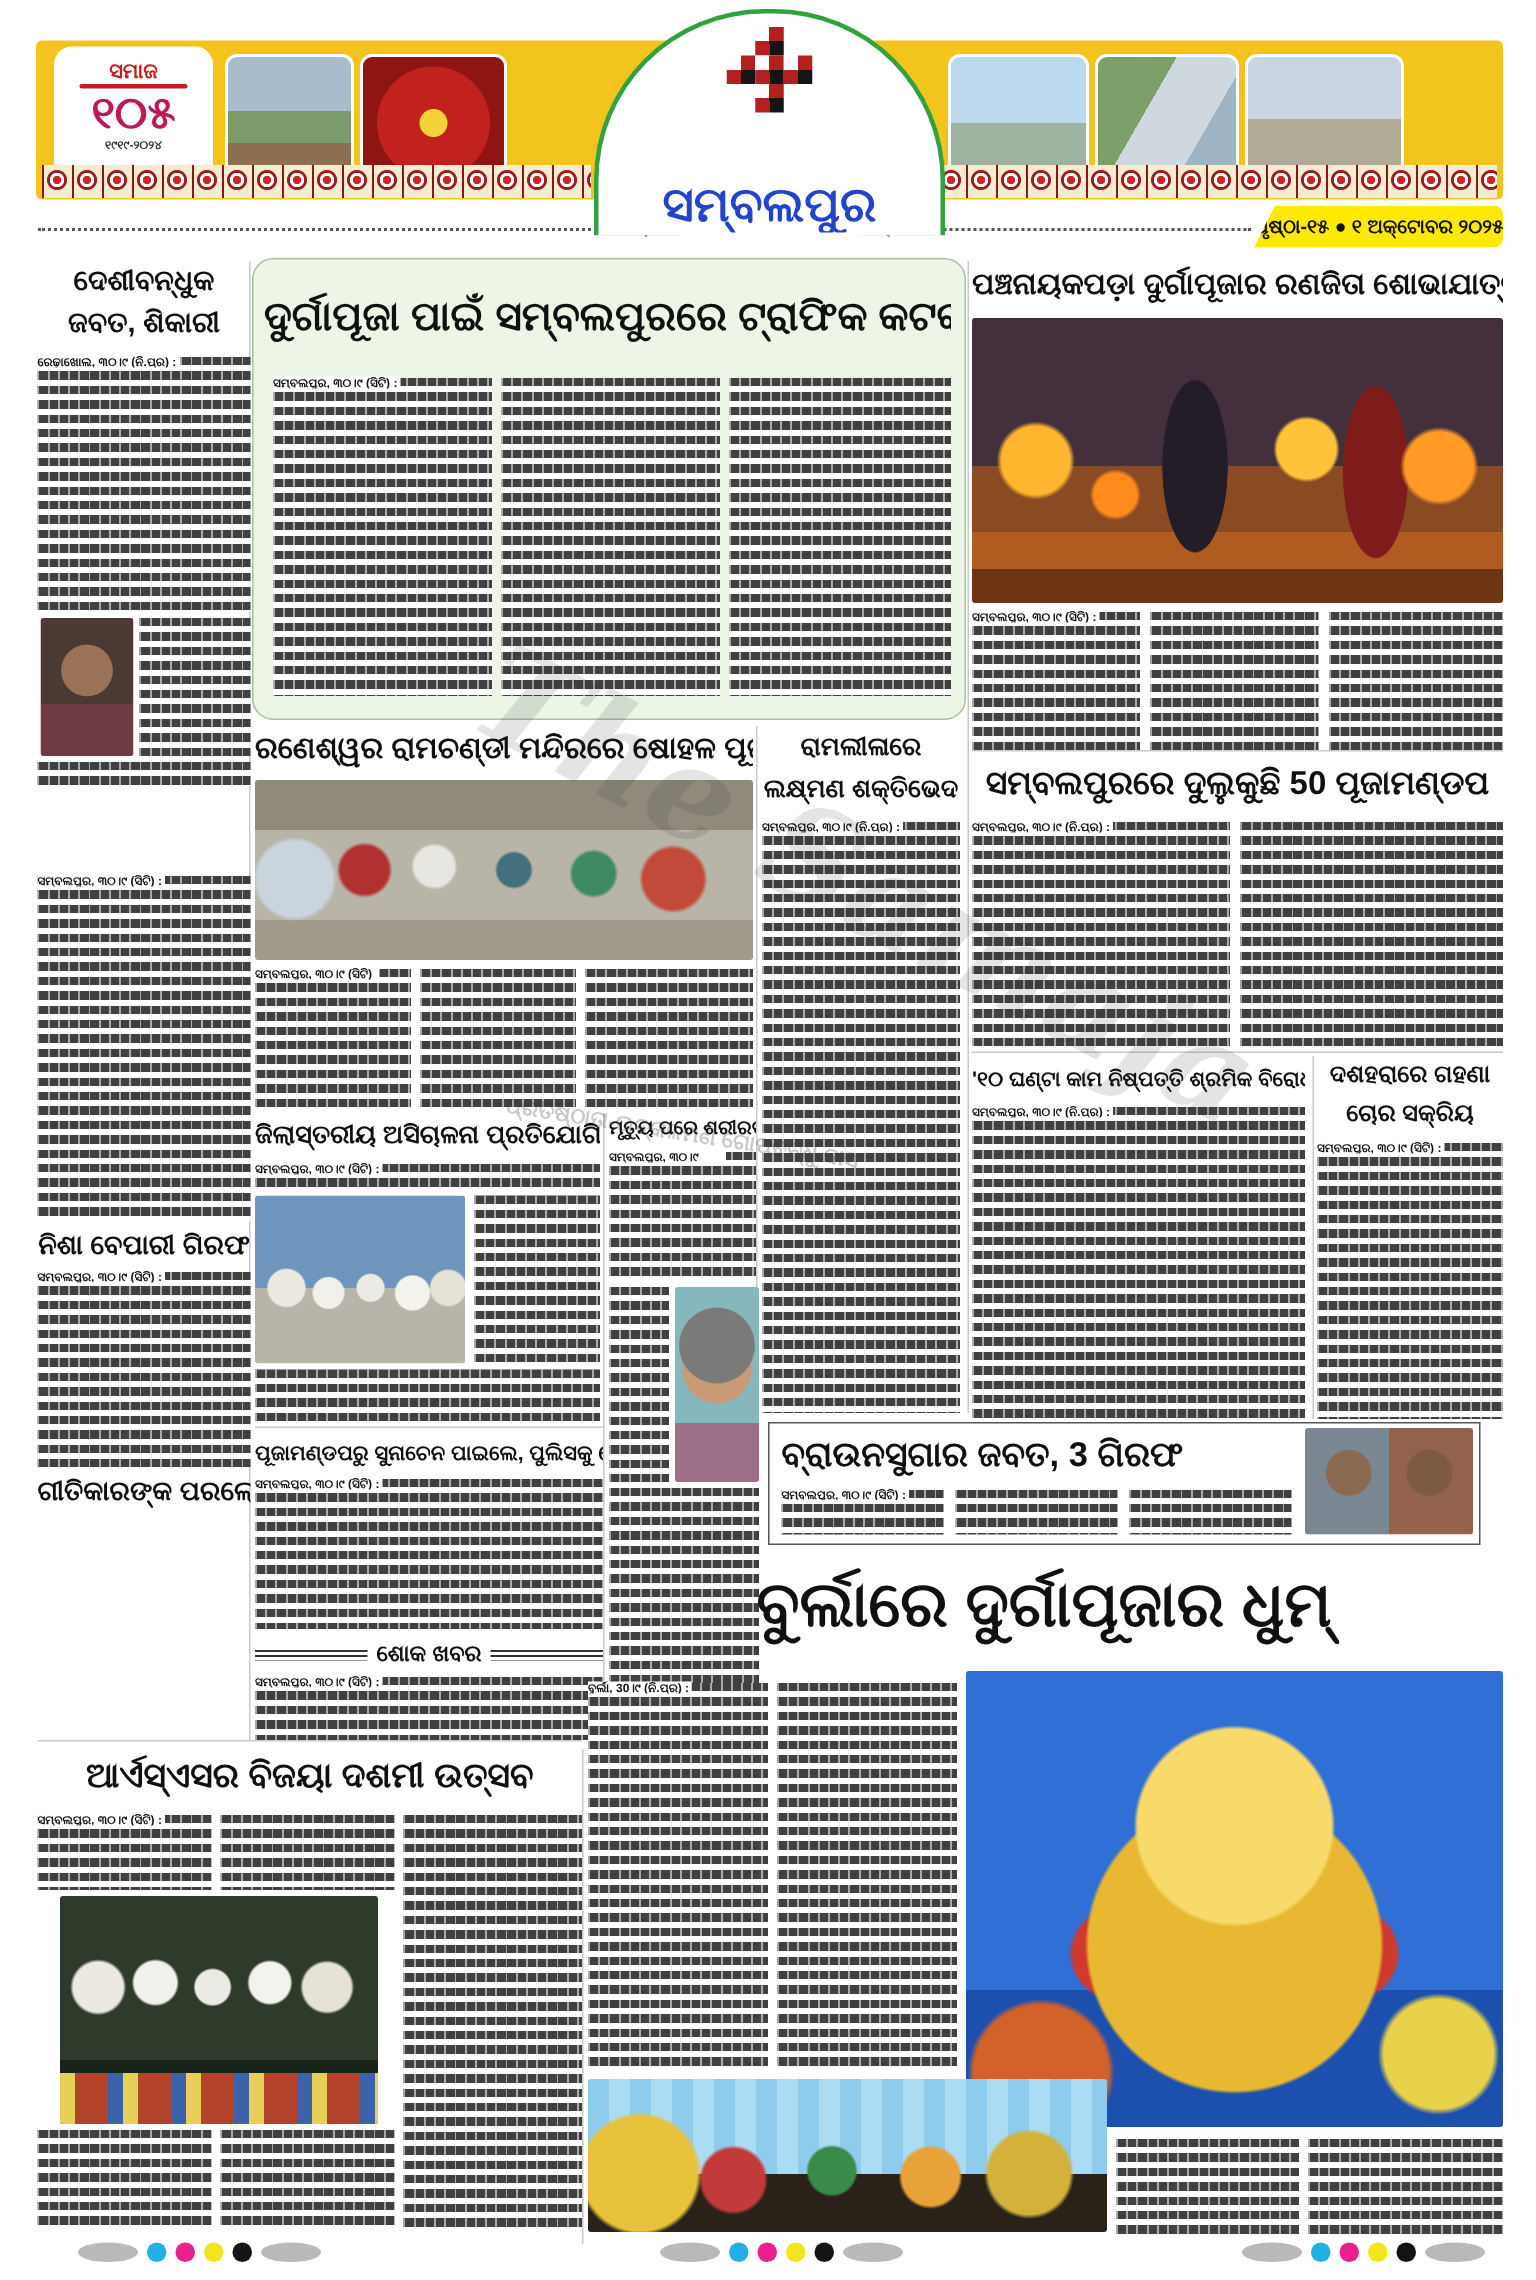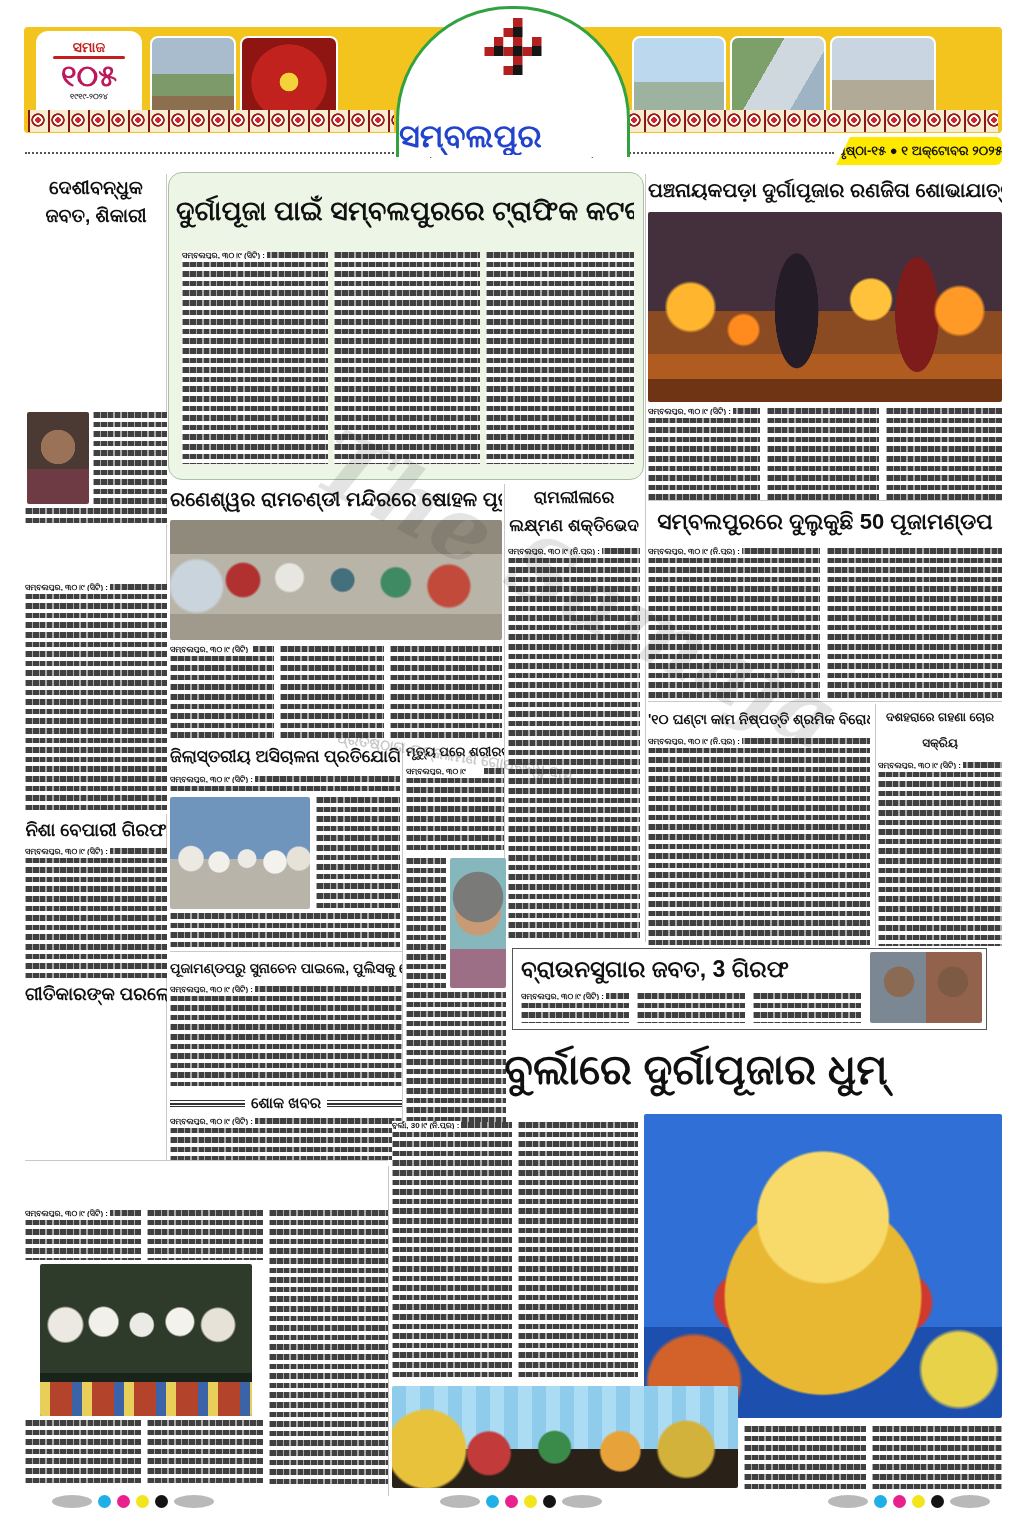--- a/index.html
+++ b/index.html
@@ -27,21 +27,21 @@
          text-align:center;overflow:hidden;box-shadow:0 0 0 2px #fff;}
   .mlogo .b1{font:700 14px/16px "Liberation Sans",sans-serif;color:#c41d1d;margin-top:6px;}
   .mlogo .b2{font:800 30px/32px "Liberation Sans",sans-serif;color:#be185d;}
   .mlogo .b3{font:700 8px/10px "Liberation Sans",sans-serif;color:#333;}
   .mph{position:absolute;top:36px;height:80px;border:2px solid #fff;border-radius:8px;}
   .arch{position:absolute;left:396px;top:6px;width:228px;height:148px;background:#fff;
         border:3px solid #31a23f;border-bottom:none;border-radius:114px 114px 0 0;z-index:3;}
   .plus{position:absolute;left:50%;top:9px;transform:translateX(-50%);width:57px;height:57px;}
   .chk{position:absolute;width:19px;height:19px;
        background:conic-gradient(#b32020 0 25%, #151515 0 50%, #b32020 0 75%, #fdfdfd 0);}
-  .ed-title{position:absolute;left:0;right:0;bottom:2px;text-align:left;white-space:nowrap;overflow:hidden;
+  .ed-title{position:absolute;left:0;right:0;bottom:2px;text-align:center;white-space:nowrap;overflow:hidden;
         font:800 32px/38px "Liberation Sans",sans-serif;color:#2244cc;
         text-shadow:0 0 2px #fff,0 0 3px #fff;}
   .orn{position:absolute;height:22px;top:110px;background-color:#f6ecd0;
        background-image:
          radial-gradient(circle at 10px 10px, #cf2727 0 2.6px, #ffffff 3px 4.6px, #9c1f1f 5px 6.4px, rgba(0,0,0,0) 7px),
          repeating-linear-gradient(90deg, #8c1616 0 1.6px, rgba(0,0,0,0) 1.6px 20px);
        background-size:20px 22px;}
   .dotline{position:absolute;height:0;border-top:2px dotted #555;}
   .arr-r{position:absolute;width:0;height:0;border-top:5px solid transparent;border-bottom:5px solid transparent;border-left:10px solid #333;}
   .arr-l{position:absolute;width:0;height:0;border-top:5px solid transparent;border-bottom:5px solid transparent;border-right:10px solid #333;}
@@ -114,20 +114,23 @@
   <div class="vr" style="left:504px;top:484px;height:458px;"></div>
   <div class="vr" style="left:402px;top:742px;height:418px;"></div>
   <div class="vr" style="left:875px;top:704px;height:242px;"></div>
   <div class="vr" style="left:388px;top:1166px;height:330px;"></div>
   <div class="hrz" style="left:648px;top:500px;width:354px;"></div>
   <div class="hrz" style="left:648px;top:701px;width:354px;"></div>
   <div class="hrz" style="left:170px;top:951px;width:232px;"></div>
   <div class="hrz" style="left:25px;top:1160px;width:363px;"></div>
 
   <div class="h" style="left:25px;top:174px;width:142px;height:58px;font-size:19px;line-height:28px;">ଦେଶୀବନ୍ଧୁକ ଜବତ, ଶିକାରୀ ଗିରଫ</div>
+  <div class="tx" style="left:25px;top:238px;width:142px;height:170px;">
+    <span class="dl">ରେଢ଼ାଖୋଲ, ୩୦।୯ (ନି.ପ୍ର) :</span>
+  </div>
   <div class="ph" style="left:27px;top:412px;width:62px;height:92px;background:radial-gradient(circle at 50% 38%, #9a7258 0 26%, rgba(0,0,0,0) 27%),linear-gradient(180deg,#4b3a33 0 62%,#6e3b44 62%);"></div>
   <div class="tx" style="left:93px;top:412px;width:74px;height:92px;"></div>
   <div class="tx" style="left:25px;top:508px;width:142px;height:16px;"></div>
 
   <div class="tx" style="left:25px;top:584px;width:142px;height:230px;">
     <span class="dl">ସମ୍ବଲପୁର, ୩୦।୯ (ସିଟି) :</span>
   </div>
 
   <div class="h nw" style="left:25px;top:818px;width:142px;height:26px;font-size:18px;line-height:25px;">ନିଶା ବେପାରୀ ଗିରଫ</div>
   <div class="tx" style="left:25px;top:848px;width:142px;height:130px;">
@@ -183,21 +186,21 @@
   <div class="tx" style="left:648px;top:548px;width:172px;height:150px;">
     <span class="dl">ସମ୍ବଲପୁର, ୩୦।୯ (ନି.ପ୍ର) :</span>
   </div>
   <div class="tx" style="left:827px;top:548px;width:175px;height:150px;"></div>
 
   <div class="h nw" style="left:648px;top:706px;width:222px;height:28px;font-size:14px;line-height:26px;">'୧୦ ଘଣ୍ଟା କାମ ନିଷ୍ପତ୍ତି ଶ୍ରମିକ ବିରୋଧୀ'</div>
   <div class="tx" style="left:648px;top:738px;width:222px;height:208px;">
     <span class="dl">ସମ୍ବଲପୁର, ୩୦।୯ (ନି.ପ୍ର) :</span>
   </div>
 
-  <div class="h" style="left:878px;top:704px;width:124px;height:54px;font-size:12px;line-height:26px;">ଦଶହରାରେ ଗହଣା ଚୋର ସକ୍ରିୟ</div>
+  <div class="h" style="left:878px;top:704px;width:124px;height:54px;font-size:16px;line-height:26px;">ଦଶହରାରେ ଗହଣା ଚୋର ସକ୍ରିୟ</div>
   <div class="tx" style="left:878px;top:762px;width:124px;height:184px;">
     <span class="dl">ସମ୍ବଲପୁର, ୩୦।୯ (ସିଟି) :</span>
   </div>
 
   <div class="h nw" style="left:170px;top:744px;width:230px;height:28px;font-size:17px;line-height:26px;">ଜିଲାସ୍ତରୀୟ ଅସିଚାଳନା ପ୍ରତିଯୋଗିତା</div>
   <div class="tx" style="left:170px;top:776px;width:230px;height:18px;">
     <span class="dl">ସମ୍ବଲପୁର, ୩୦।୯ (ସିଟି) :</span>
   </div>
   <div class="ph" style="left:170px;top:797px;width:140px;height:112px;background:
       radial-gradient(circle at 15% 55%, #ece9e2 0 9%, rgba(0,0,0,0) 10%),
@@ -264,20 +267,21 @@
       radial-gradient(circle at 10% 62%, #e8c23a 0 12%, rgba(0,0,0,0) 13%),
       radial-gradient(circle at 28% 66%, #c23a3a 0 8%, rgba(0,0,0,0) 9%),
       radial-gradient(circle at 47% 60%, #3a8a4a 0 8%, rgba(0,0,0,0) 9%),
       radial-gradient(circle at 66% 64%, #e8a23a 0 8%, rgba(0,0,0,0) 9%),
       radial-gradient(circle at 85% 62%, #d2b23a 0 9%, rgba(0,0,0,0) 10%),
       linear-gradient(180deg, rgba(0,0,0,0) 0 62%, #2a2118 62%),
       repeating-linear-gradient(90deg,#8fccec 0 14px,#abdcf4 14px 28px);"></div>
   <div class="tx" style="left:744px;top:1426px;width:122px;height:64px;"></div>
   <div class="tx" style="left:872px;top:1426px;width:130px;height:64px;"></div>
 
+  <div class="h nw" style="left:25px;top:1164px;width:363px;height:40px;font-size:23px;line-height:38px;">ଆର୍ଏସ୍ଏସର ବିଜୟା ଦଶମୀ ଉତ୍ସବ</div>
   <div class="tx" style="left:25px;top:1210px;width:116px;height:50px;">
     <span class="dl">ସମ୍ବଲପୁର, ୩୦।୯ (ସିଟି) :</span>
   </div>
   <div class="tx" style="left:147px;top:1210px;width:116px;height:50px;"></div>
   <div class="ph" style="left:40px;top:1264px;width:212px;height:152px;background:
       radial-gradient(circle at 12% 40%, #ece9e2 0 8%, rgba(0,0,0,0) 9%),
       radial-gradient(circle at 30% 38%, #f2f0ea 0 8%, rgba(0,0,0,0) 9%),
       radial-gradient(circle at 48% 40%, #eceae4 0 8%, rgba(0,0,0,0) 9%),
       radial-gradient(circle at 66% 38%, #f4f2ec 0 8%, rgba(0,0,0,0) 9%),
       radial-gradient(circle at 84% 40%, #e6e2d8 0 8%, rgba(0,0,0,0) 9%),

